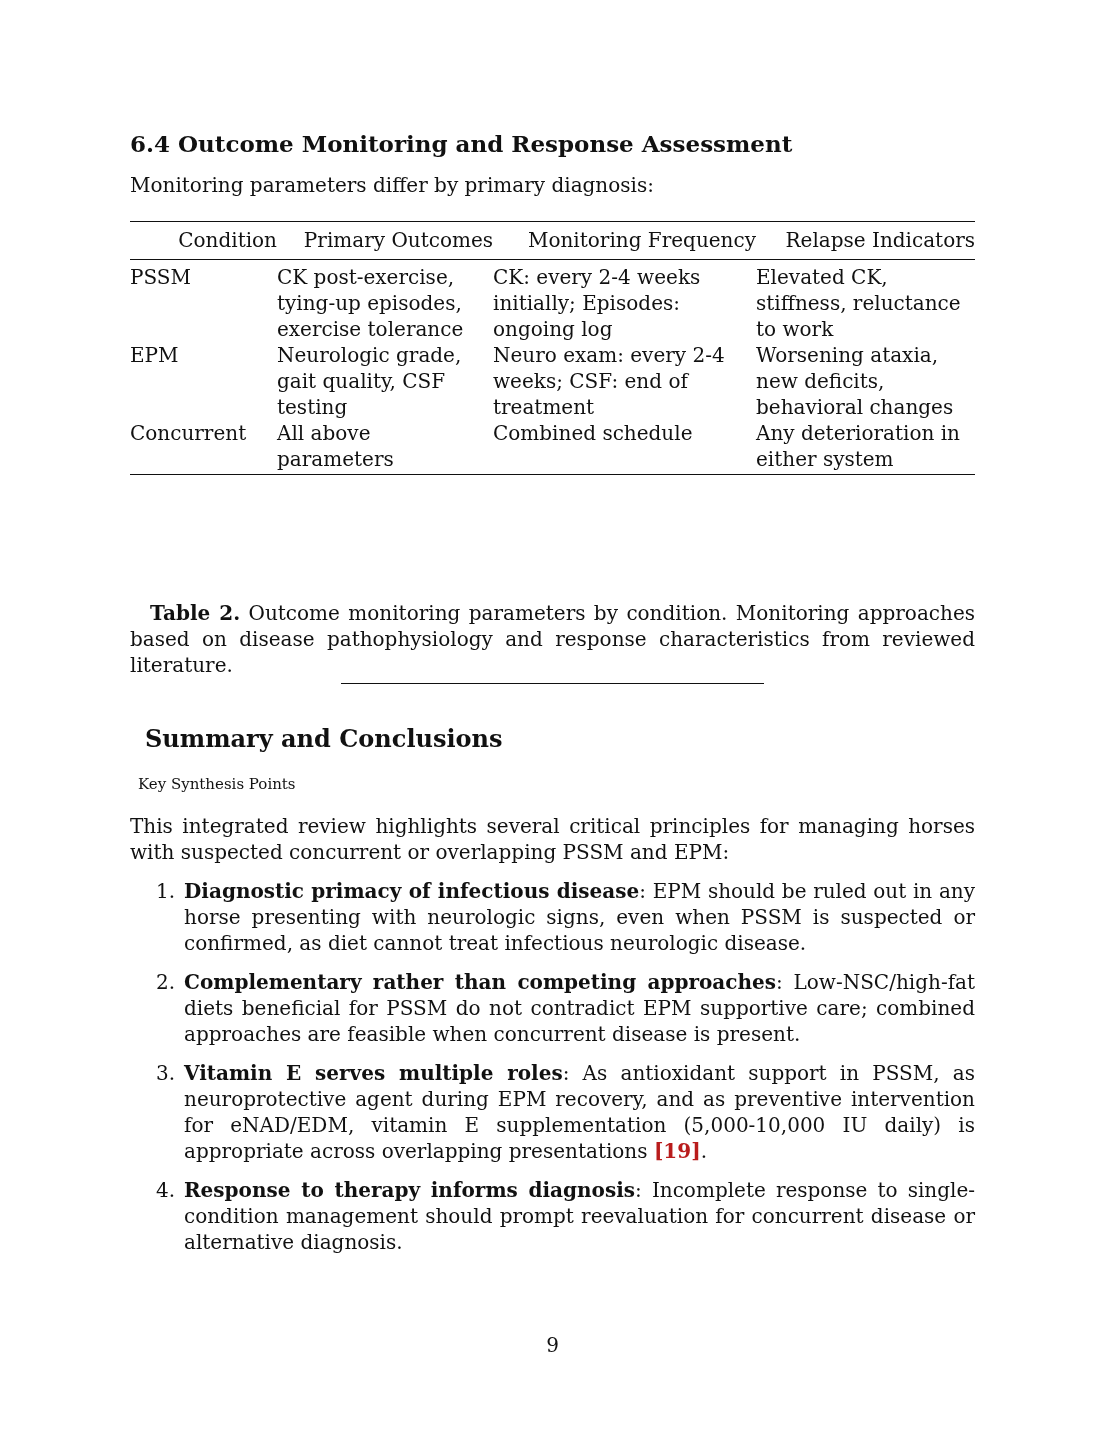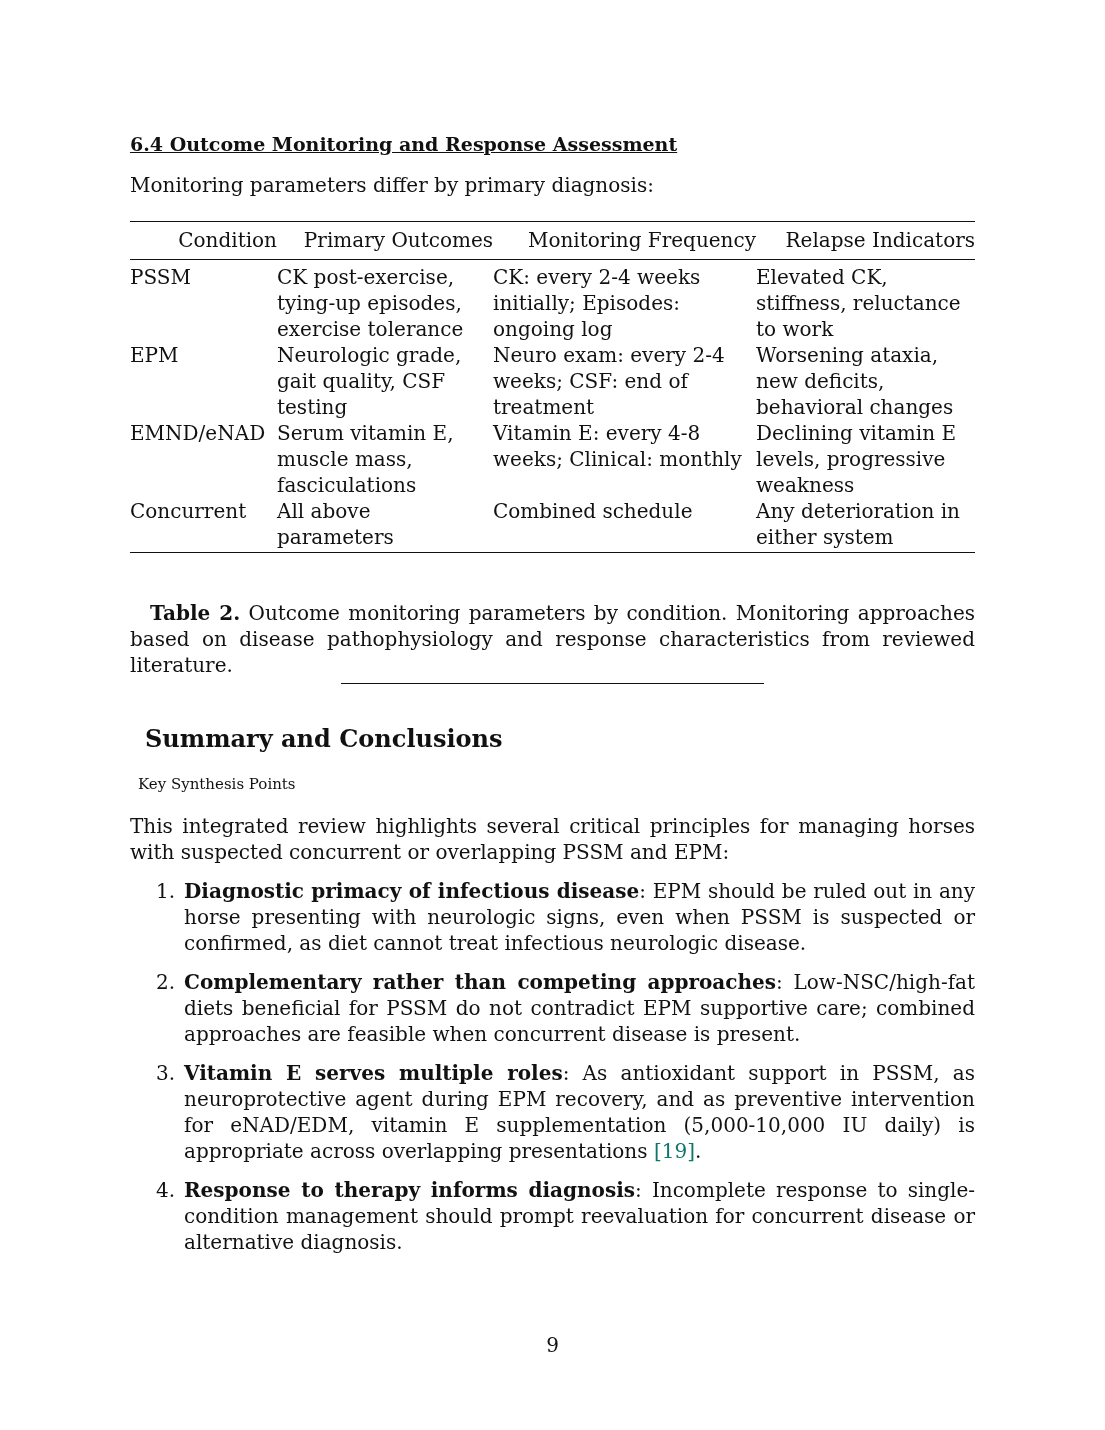--- a/index.html
+++ b/index.html
@@ -21,23 +21,22 @@
       top: 0;
       width: 845px;
       font-size: 20px;
       line-height: 26px;
     }
     .subsec-title {
       position: absolute;
       top: 131px;
       left: 0;
       font-weight: bold;
-      font-size: 19px;
-      white-space: nowrap;
-      text-decoration: underline;
+      font-size: 23px;
+      white-space: nowrap;
     }
     .intro {
       position: absolute;
       top: 172px;
       left: 0;
       white-space: nowrap;
     }
     table.mon {
       position: absolute;
       top: 221px;
@@ -120,21 +119,21 @@
       padding-left: 54px;
       text-align: justify;
       margin-bottom: 13px;
     }
     ol.points li .num {
       position: absolute;
       left: 26px;
       top: 0;
     }
     ol.points li b { font-weight: bold; }
-    .cite { color: #0f766e; text-decoration: none; }
+    .cite { color: #b91c1c; text-decoration: none; font-weight: bold; }
     .pagenum {
       position: absolute;
       top: 1333px;
       left: 0;
       width: 1105px;
       text-align: center;
       font-size: 20px;
     }
   </style>
 </head>
@@ -160,26 +159,20 @@
         <td>CK post-exercise, tying-up episodes, exercise tolerance</td>
         <td>CK: every 2-4 weeks initially; Episodes: ongoing log</td>
         <td>Elevated CK, stiffness, reluctance to work</td>
       </tr>
       <tr>
         <td>EPM</td>
         <td>Neurologic grade, gait quality, CSF testing</td>
         <td>Neuro exam: every 2-4 weeks; CSF: end of treatment</td>
         <td>Worsening ataxia, new deficits, behavioral changes</td>
       </tr>
-      <tr>
-        <td>EMND/eNAD</td>
-        <td>Serum vitamin E, muscle mass, fasciculations</td>
-        <td>Vitamin E: every 4-8 weeks; Clinical: monthly</td>
-        <td>Declining vitamin E levels, progressive weakness</td>
-      </tr>
       <tr class="last">
         <td>Concurrent</td>
         <td>All above parameters</td>
         <td>Combined schedule</td>
         <td>Any deterioration in either system</td>
       </tr>
     </tbody>
   </table>
 
   <div class="caption"><b>Table 2.</b><span> Outcome monitoring parameters by condition. Monitoring approaches based on disease pathophysiology and response characteristics from reviewed literature.</span></div>

